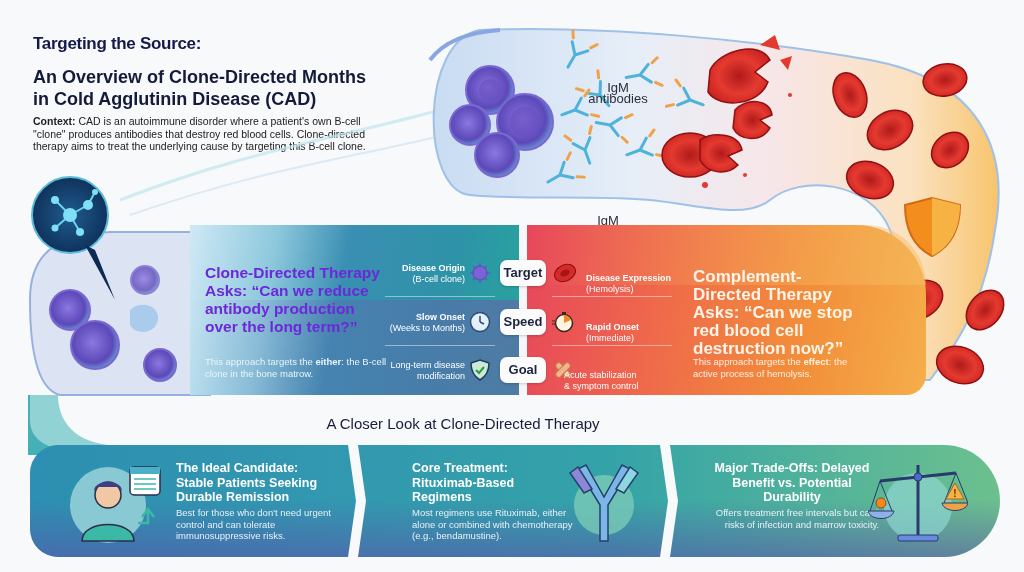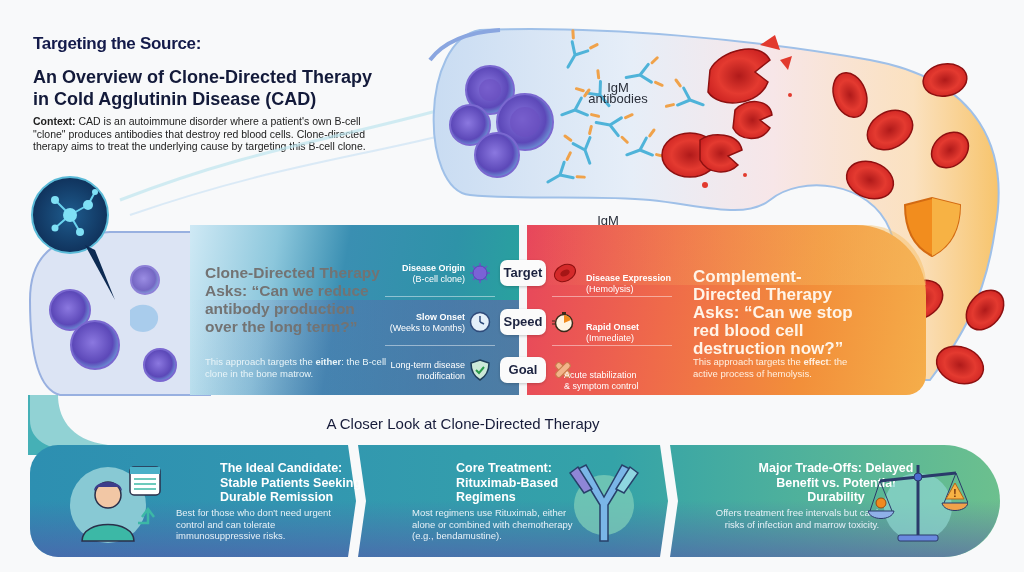--- a/index.html
+++ b/index.html
@@ -17,52 +17,52 @@
   .band-left { left: 30px; top: 225px; width: 490px; height: 170px; border-radius: 90px 0 0 20px;
     background: linear-gradient(100deg, #cfe9f5 0%, #8cc7dc 25%, #3a8fb2 45%, #2e93a8 75%, #27a59c 100%); overflow: hidden; }
   .band-left-purple { left: 30px; top: 300px; width: 300px; height: 95px; border-radius: 0 0 0 20px;
     background: linear-gradient(90deg, rgba(200,190,230,0.0), rgba(110,90,170,0.55)); }
   .band-right { left: 526px; top: 225px; width: 400px; height: 170px; border-radius: 0 70px 20px 0;
     background: linear-gradient(100deg, #e7465c 0%, #ef6a4a 35%, #f28f3a 70%, #f5ae4a 100%); }
   .band-right-top { left: 526px; top: 225px; width: 400px; height: 60px; border-radius: 0 70px 0 0;
     background: linear-gradient(90deg, rgba(245,170,80,0.0), rgba(246,190,100,0.5)); }
   .spine { left: 519px; top: 225px; width: 8px; height: 170px; background: #f6f7f8; }
 
-  .clone-q { left: 205px; top: 264px; width: 180px; font-size: 15.5px; font-weight: 700; color: #737373; line-height: 18px; }
+  .clone-q { left: 205px; top: 264px; width: 180px; font-size: 15.5px; font-weight: 700; color: #6d28d9; line-height: 18px; }
   .clone-note { left: 205px; top: 356px; width: 185px; font-size: 9.5px; color: #e8f4f8; line-height: 11.5px; }
   .comp-q { left: 693px; top: 268px; width: 165px; font-size: 17px; font-weight: 700; color: #fff4e8; line-height: 18px; }
   .comp-note { left: 693px; top: 356px; width: 175px; font-size: 9.5px; color: #fff0e0; line-height: 11.5px; }
   .clone-note b, .comp-note b { font-weight: 700; }
 
   .row-label { font-size: 9px; color: #ffffff; line-height: 11px; text-align: right; width: 120px; }
   .row-label .bold { font-weight: 700; display: block; }
   .row-label.r { text-align: left; margin-top: 10px; }
   .row-line { height: 1px; background: rgba(255,255,255,0.45); }
   .pill { left: 500px; width: 46px; height: 26px; background: #fbfbfb; border-radius: 7px;
     font-size: 13px; font-weight: 700; color: #1c2340; text-align: center; line-height: 26px; box-shadow: 0 1px 3px rgba(0,0,0,0.2); }
   .ico { width: 22px; height: 22px; }
 
   
   .section-title { left: 0; width: 926px; top: 415px; text-align: center; font-size: 15px; font-weight: 400; color: #171c3a; }
   .bottom-strip { left: 30px; top: 445px; width: 970px; height: 112px; border-radius: 30px 60px 60px 30px;
     background: linear-gradient(90deg, #2d8fb1 0%, #3297b0 30%, #34a3a8 60%, #6cc08e 100%); overflow: hidden; }
   .bottom-shade { left: 30px; top: 500px; width: 970px; height: 57px; border-radius: 0 0 60px 30px;
     background: linear-gradient(180deg, rgba(90,80,170,0) 0%, rgba(90,80,170,0.55) 100%); }
   .chev { width: 18px; height: 112px; top: 445px; }
-  .card-title { font-size: 12.5px; font-weight: 700; color: #ffffff; line-height: 14.5px; width: 160px; margin-left: 44px; }
+  .card-title { font-size: 12.5px; font-weight: 700; color: #ffffff; line-height: 14.5px; width: 160px; }
   .card-body { font-size: 9.5px; color: #e6f1f7; line-height: 11.5px; width: 175px; }
 
   .label-igm { font-size: 13px; color: #2a2f3a; text-align: center; line-height: 11px; margin-top: 40px; }
 </style>
 </head>
 <body>
 
 <div class="abs title-main">Targeting the Source:</div>
 <div class="abs title-sub">
-  <div>An Overview of Clone-Directed Therapy</div>
+  <div>An Overview of Clone-Directed Months</div>
   <div>in Cold Agglutinin Disease (CAD)</div>
 </div>
 <div class="abs context"><b>Context:</b><span> CAD is an autoimmune disorder where a patient's own B-cell "clone" produces antibodies that destroy red blood cells. Clone-directed therapy aims to treat the underlying cause by targeting this B-cell clone.</span></div>
 
 <svg class="abs" style="left:0;top:0" width="1024" height="420">
   <defs>
     <linearGradient id="tube" x1="0" x2="1" y1="0" y2="0">
       <stop offset="0" stop-color="#c9dcf2"></stop>
       <stop offset="0.35" stop-color="#e6eef8"></stop>
       <stop offset="0.6" stop-color="#f7e6e8"></stop>

